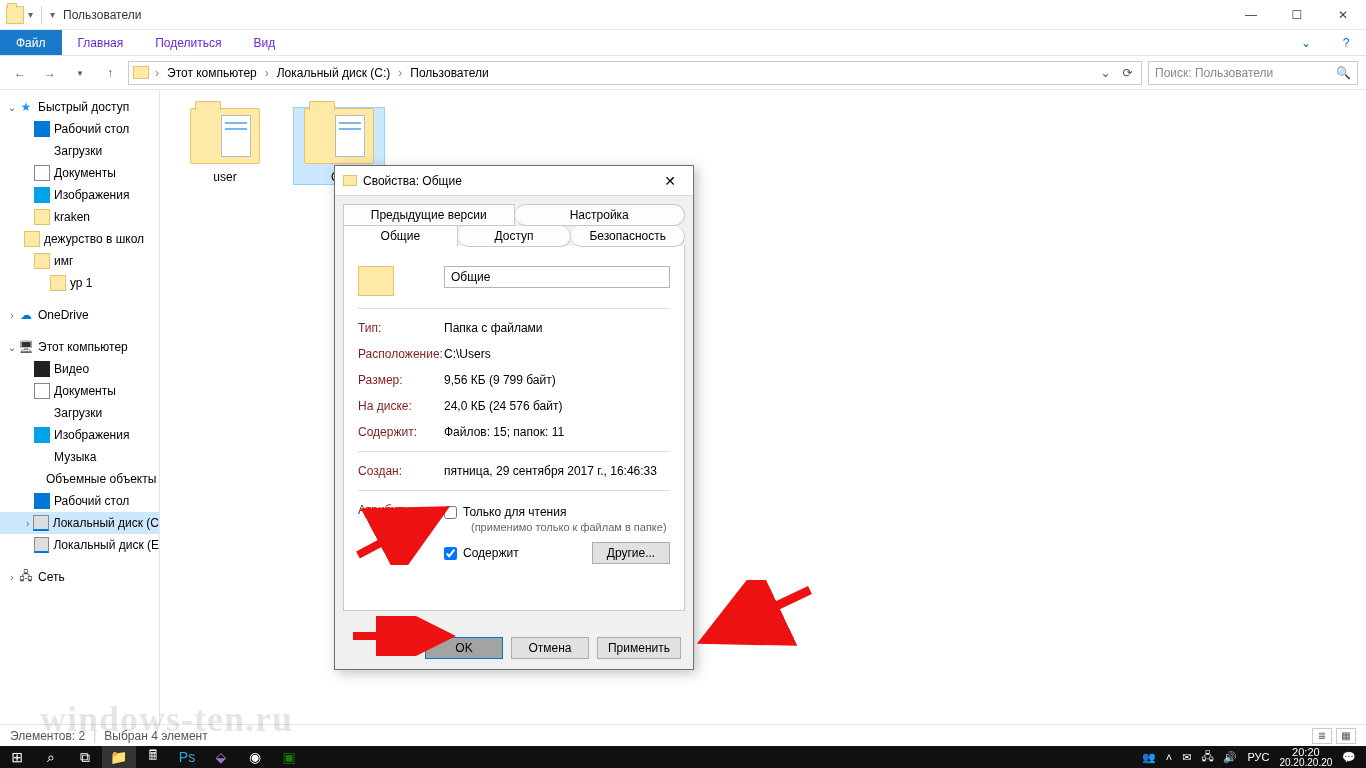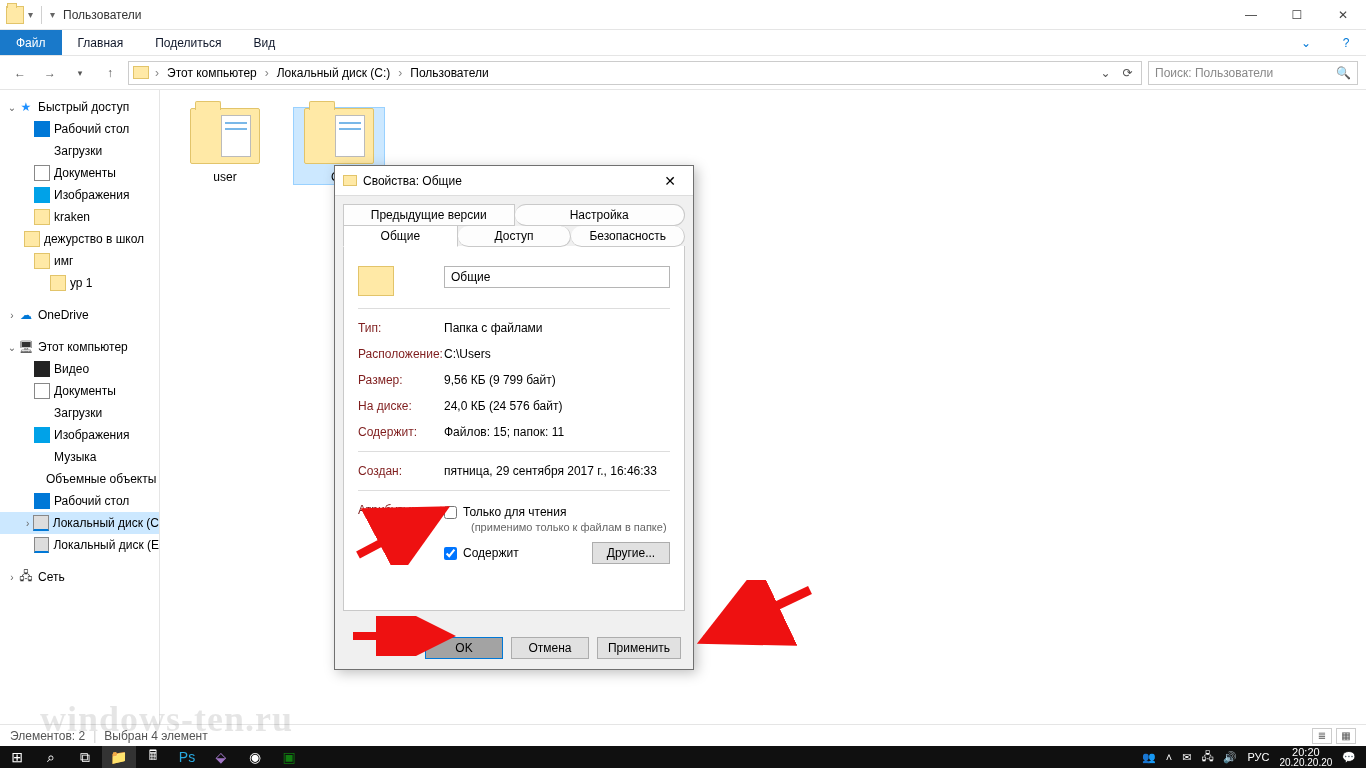--- a/index.html
+++ b/index.html
@@ -11,21 +11,21 @@
 .titlebar .qat { display: flex; align-items: center; gap: 4px; padding-left: 6px; }
 .titlebar .qat .folder-icon { width:18px; height:18px; background:#ffe9a6; border:1px solid #e2c46a; position:relative; }
 .titlebar .qat .folder-icon::before{content:"";position:absolute;top:-4px;left:0;width:8px;height:4px;background:#ffe9a6;border:1px solid #e2c46a;border-bottom:none;}
 .titlebar .qat .sep { width:1px; height:18px; background:#d0d0d0; margin:0 4px;}
 .titlebar .title { margin-left: 8px; font-size: 12px; color:#333;}
 .titlebar .winbtns { margin-left:auto; display:flex; }
 .titlebar .winbtns div { width:46px; height:30px; display:flex; align-items:center; justify-content:center; color:#444; font-size:12px;}
 
 
 .ribbon { height: 26px; background:#fff; display:flex; align-items:stretch; border-bottom:1px solid #e5e5e5;}
-.ribbon .tab { padding:0 16px; display:flex; align-items:center; font-size:12px; color:#0f172a;}
+.ribbon .tab { padding:0 16px; display:flex; align-items:center; font-size:12px; color:#6d28d9;}
 .ribbon .tab.file { background:#1979ca; color:#fff;}
 .ribbon .help{margin-left:auto; display:flex;}
 .ribbon .help div{width:40px;display:flex;align-items:center;justify-content:center;color:#0078d7;}
 
 
 .addr { height: 34px; background:#fff; display:flex; align-items:center; padding:0 8px; border-bottom:1px solid #e5e5e5; gap:6px;}
 .addr .nav-btn{width:24px;height:24px;display:flex;align-items:center;justify-content:center;color:#555;border-radius:2px;}
 .addr .path { flex:1; height:24px; border:1px solid #ccc; display:flex; align-items:center; padding:0 4px; gap:2px; background:#fff;}
 .addr .path .folder-icon{width:16px;height:13px;background:#ffe9a6;border:1px solid #e2c46a;margin-right:4px;}
 .addr .crumb{padding:0 6px;height:22px;display:flex;align-items:center;font-size:12px;}

